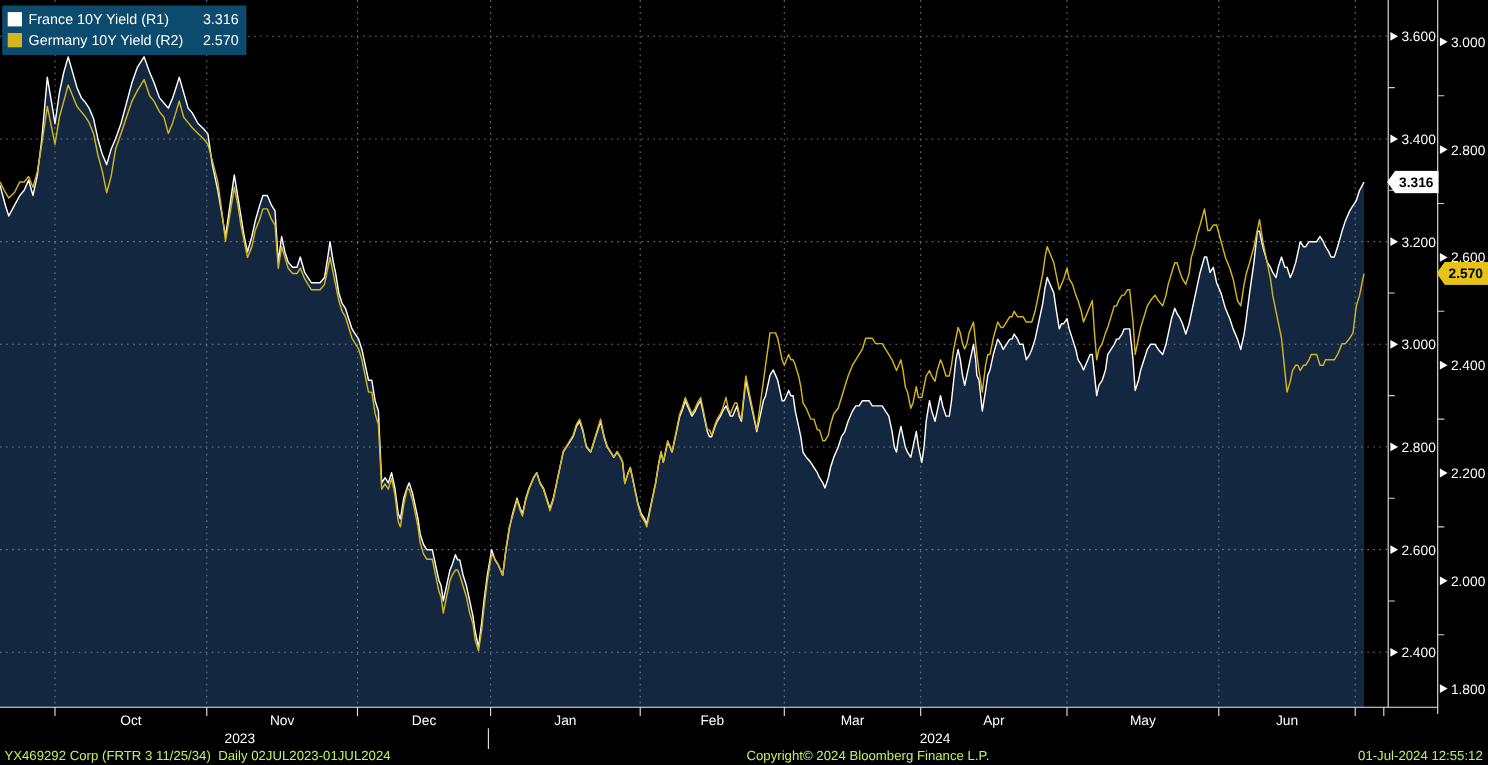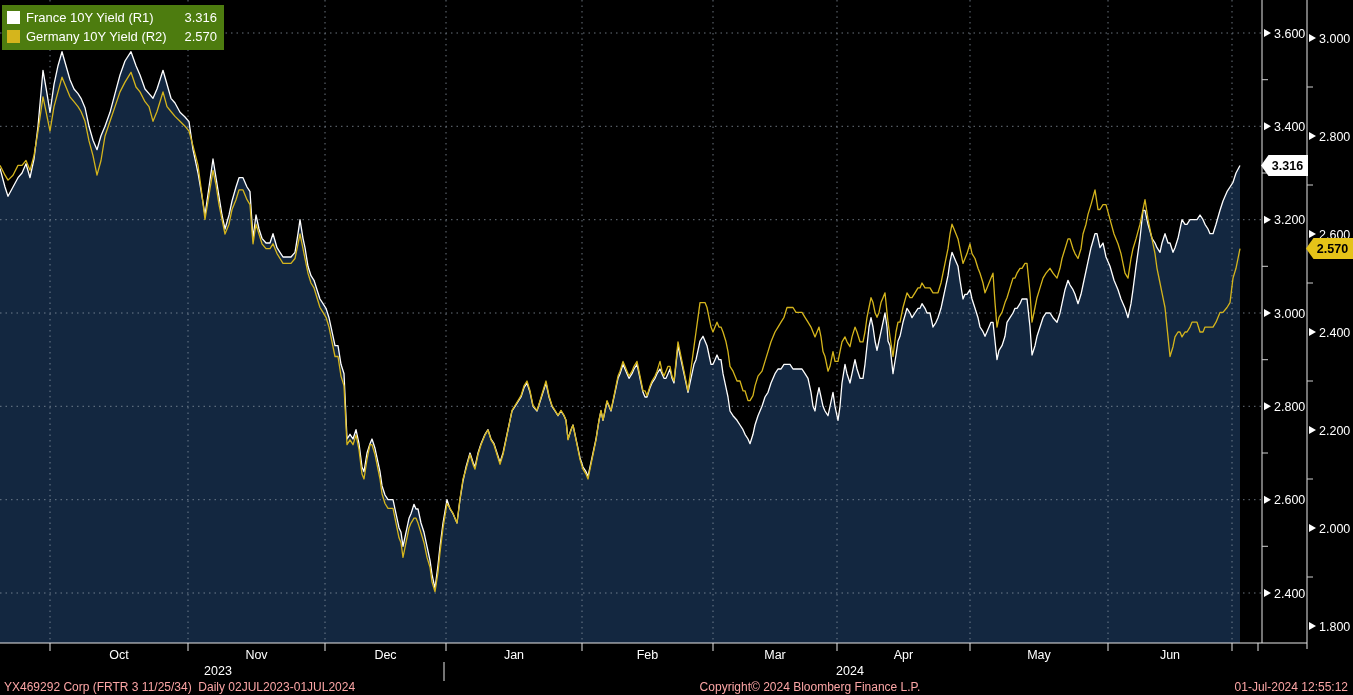--- a/index.html
+++ b/index.html
@@ -3,40 +3,40 @@
 <meta charset="utf-8">
 <style>
   html,body{margin:0;padding:0;background:#000;}
   *{box-sizing:border-box;}
   body{font-family:"Liberation Sans","DejaVu Sans",sans-serif;}
   #chart-root{position:relative;width:1353px;height:695px;background:#000;overflow:hidden;}
   #chart-svg{position:absolute;left:0;top:0;}
   svg text{font-family:"Liberation Sans","DejaVu Sans",sans-serif;}
 
   
-  #legend{position:absolute;left:2px;top:5px;width:222px;background:#4d7c0f;
+  #legend{position:absolute;left:2px;top:5px;width:222px;background:#0c4a6e;
           padding:3px 7px 4px 5px;z-index:5;}
   .legend-row{display:flex;align-items:center;height:19px;cursor:default;}
   .legend-swatch{width:13px;height:13px;margin-right:6px;flex:0 0 13px;}
   .legend-label{color:#fff;font-size:13px;white-space:pre;}
   .legend-value{color:#fff;font-size:13px;margin-left:auto;padding-left:8px;}
 
   
   .badge{position:absolute;height:21px;display:flex;align-items:center;justify-content:center;
          color:#000;font-size:12.5px;font-weight:bold;z-index:4;
          clip-path:polygon(0 50%,16% 0,100% 0,100% 100%,16% 100%);padding-left:6px;}
   #badge-r1{left:1261px;width:47px;}
   #badge-r2{left:1306px;width:47px;}
 
   
-  #footer{position:absolute;left:0;top:678px;width:1353px;height:17px;color:#fca5a5;
+  #footer{position:absolute;left:0;top:678px;width:1353px;height:17px;color:#bef264;
           font-size:12px;}
   #footer span{position:absolute;white-space:pre;top:2px;}
   #footer-left{left:4px;}
-  #footer-center{left:810px;transform:translateX(-50%);}
+  #footer-center{left:789px;transform:translateX(-50%);}
   #footer-right{right:5px;text-align:center;}
 </style>
 </head>
 <body>
 
 <div id="chart-root">
 
   <svg id="chart-svg" width="1353" height="695">
       <g>
         <polygon points="0,168.3 5,187.0 8,196.3 13,187.0 18,177.7 22,173.0 26,163.7 30,177.7 34,159.0 38,126.3 43,70.3 47,93.7 50,112.3 54,84.3 58,65.7 62,51.7 66,65.7 70,79.7 74,89.0 78,93.7 81,98.3 85,107.7 89,126.3 93,140.3 97,149.7 101,135.7 105,126.3 110,112.3 115,93.7 120,75.0 125,61.0 131,51.7 136,65.7 140,75.0 145,89.0 149,93.7 153,98.3 157,89.0 160,79.7 163,70.3 167,84.3 171,98.3 175,103.0 180,112.3 185,117.0 189,121.7 193,149.7 198,173.0 202,196.3 205,215.0 209,187.0 213,159.0 216,177.7 219,196.3 222,215.0 225,229.0 229,215.0 232,201.0 236,187.0 239,177.7 243,177.7 247,187.0 250,191.7 253,238.3 256,215.0 259,229.0 262,238.3 266,243.0 270,243.0 273,233.7 277,247.7 280,252.3 283,257.0 287,257.0 291,257.0 295,252.3 298,233.7 300,219.7 303,238.3 305,247.7 308,266.3 311,275.7 314,280.3 317,289.7 320,299.0 323,303.7 326,308.3 329,317.7 332,331.7 335,345.7 338,345.7 341,364.3 344,373.7 347,439.0 350,434.3 353,439.0 356,429.7 359,443.7 362,467.0 364,471.7 367,453.0 370,443.7 372,439.0 375,448.3 377,457.7 380,471.7 382,485.7 385,495.0 388,499.7 390,499.7 393,499.7 396,513.7 399,527.7 401,532.3 403,546.3 406,532.3 409,518.3 411,513.7 414,504.3 416,509.0 418,509.0 421,523.0 424,532.3 427,546.3 430,560.3 432,574.3 435,588.3 438,565.0 440,546.3 443,523.0 447,499.7 450,509.0 453,513.7 457,523.0 460,499.7 463,481.0 466,467.0 470,453.0 473,462.3 475,467.0 478,453.0 481,443.7 485,434.3 488,429.7 491,439.0 494,443.7 497,453.0 500,462.3 503,453.0 506,439.0 509,425.0 512,411.0 515,406.3 518,401.7 521,397.0 524,387.7 527,383.0 530,392.3 533,406.3 537,411.0 540,401.7 543,392.3 546,383.0 549,397.0 552,406.3 555,411.0 558,415.7 561,411.0 564,415.7 566,420.3 568,439.0 571,429.7 573,425.0 575,434.3 577,443.7 580,457.7 583,467.0 586,471.7 588,476.3 590,467.0 593,453.0 596,439.0 599,420.3 601,411.0 603,420.3 605,411.0 607,401.7 609,406.3 611,411.0 613,401.7 615,392.3 618,378.3 620,373.7 623,364.3 625,369.0 627,373.7 629,378.3 632,373.7 634,369.0 637,364.3 639,373.7 641,383.0 643,392.3 645,397.0 647,397.0 650,387.7 652,383.0 655,378.3 657,373.7 660,369.0 662,373.7 664,378.3 666,378.3 668,373.7 670,369.0 672,378.3 674,383.0 676,364.3 678,345.7 680,355.0 683,369.0 685,378.3 688,392.3 690,383.0 692,373.7 694,364.3 696,359.7 698,350.3 700,341.0 703,336.3 705,341.0 707,345.7 709,355.0 711,364.3 713,364.3 715,359.7 717,355.0 719,359.7 721,359.7 723,373.7 726,387.7 728,397.0 730,411.0 733,415.7 737,420.3 740,425.0 743,429.7 745,434.3 748,439.0 750,443.7 753,434.3 755,425.0 758,415.7 762,406.3 765,397.0 768,392.3 771,383.0 775,373.7 778,369.0 781,369.0 784,364.3 787,364.3 790,364.3 793,369.0 796,369.0 799,369.0 802,369.0 805,373.7 808,378.3 811,392.3 813,406.3 815,411.0 817,397.0 819,387.7 821,397.0 823,406.3 825,411.0 828,415.7 830,406.3 833,392.3 835,406.3 838,420.3 840,406.3 842,383.0 845,364.3 847,373.7 850,383.0 852,373.7 855,359.7 857,369.0 860,378.3 863,378.3 865,364.3 867,345.7 869,327.0 871,317.7 873,327.0 875,341.0 877,350.3 879,341.0 881,331.7 883,322.3 885,313.0 887,327.0 888,341.0 890,345.7 893,373.7 896,355.0 898,341.0 900,336.3 903,322.3 907,308.3 910,313.0 912,317.7 915,313.0 918,308.3 920,308.3 922,303.7 925,308.3 927,313.0 930,313.0 933,327.0 936,322.3 938,317.7 941,308.3 943,299.0 945,289.7 948,275.7 950,261.7 952,252.3 954,257.0 956,261.7 958,266.3 960,280.3 963,299.0 965,294.3 967,294.3 970,289.7 972,299.0 975,308.3 978,317.7 980,327.0 983,331.7 985,336.3 987,331.7 989,327.0 991,322.3 993,322.3 995,341.0 997,359.7 999,350.3 1002,345.7 1005,336.3 1007,322.3 1010,317.7 1013,313.0 1015,308.3 1017,308.3 1020,303.7 1022,299.0 1025,299.0 1027,299.0 1030,327.0 1032,355.0 1035,345.7 1037,336.3 1040,327.0 1043,317.7 1046,313.0 1050,313.0 1053,317.7 1057,322.3 1060,313.0 1062,303.7 1065,289.7 1068,280.3 1070,285.0 1073,289.7 1075,294.3 1078,303.7 1081,294.3 1083,285.0 1086,271.0 1088,261.7 1091,247.7 1095,233.7 1097,233.7 1100,247.7 1103,243.0 1106,257.0 1110,266.3 1114,280.3 1118,289.7 1121,299.0 1125,308.3 1128,317.7 1131,303.7 1133,289.7 1136,266.3 1140,238.3 1143,210.3 1145,210.3 1148,224.3 1152,238.3 1155,243.0 1157,247.7 1160,252.3 1162,243.0 1165,233.7 1168,243.0 1170,243.0 1173,252.3 1175,247.7 1178,238.3 1180,229.0 1182,219.7 1185,224.3 1187,224.3 1190,219.7 1192,219.7 1195,219.7 1197,219.7 1200,215.0 1203,219.7 1205,224.3 1208,229.0 1210,233.7 1213,233.7 1216,224.3 1220,210.3 1223,201.0 1227,191.7 1230,187.0 1233,182.3 1236,173.0 1240,165.5 1240,643 0,643" fill="#132740"></polygon>

